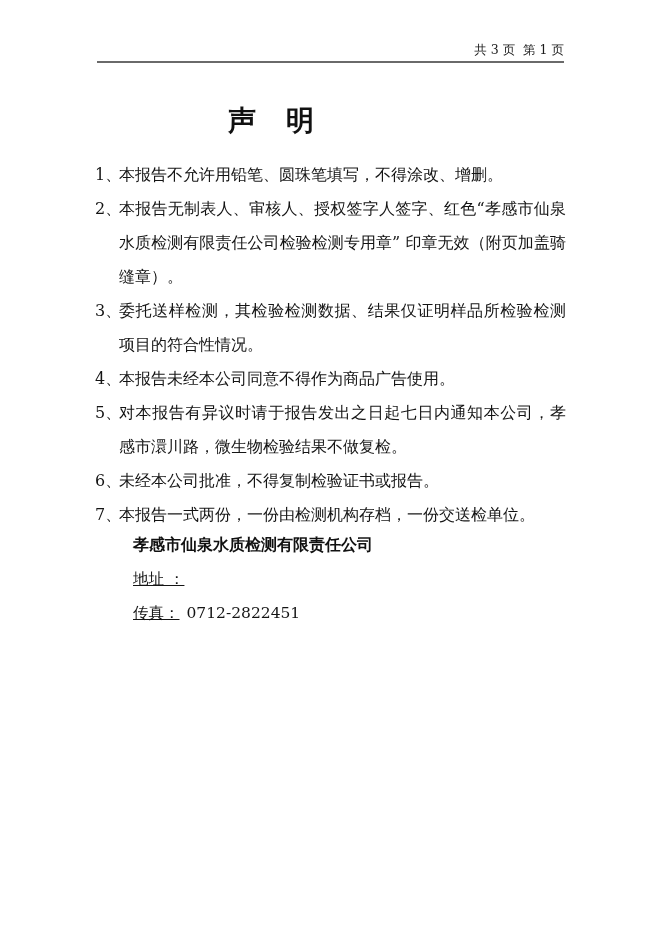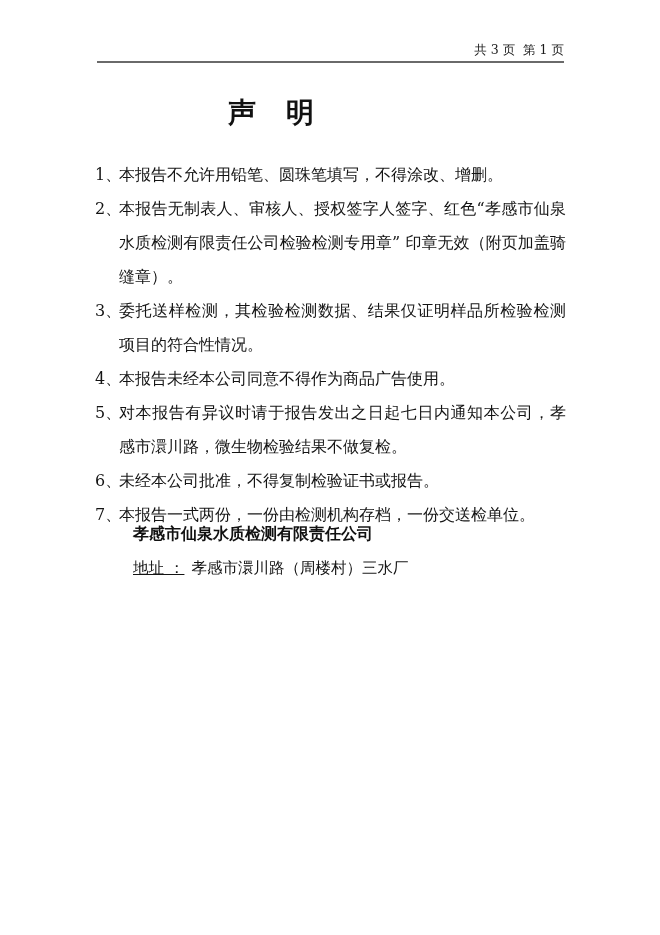--- a/index.html
+++ b/index.html
@@ -30,21 +30,21 @@
   .divider {
     position: absolute;
     top: 61px;
     left: 97px;
     width: 467px;
     height: 2px;
     background: #6a6a6a;
   }
   .doc-title {
     position: absolute;
-    top: 94px;
+    top: 102px;
     left: 0;
     width: 543px;
     margin: 0;
     text-align: center;
     font-size: 28px;
     font-weight: 700;
     letter-spacing: 1px;
     font-family: "DejaVu Sans", "Liberation Sans", sans-serif;
     color: #111111;
   }
@@ -65,21 +65,21 @@
     width: 24px;
     white-space: nowrap;
   }
   .statement-text {
     flex: 1;
     text-align: justify;
     text-justify: inter-ideograph;
   }
   .company {
     position: absolute;
-    top: 517px;
+    top: 528px;
     left: 133px;
     width: 420px;
     font-size: 15.5px;
     line-height: 34px;
   }
   .company-name {
     font-family: "DejaVu Sans", "Liberation Sans", sans-serif;
     font-weight: 700;
     font-size: 16px;
     color: #111111;
@@ -145,21 +145,24 @@
     </div>
 
   </div>
 
   <div class="company">
 
     <div class="company-name">孝感市仙泉水质检测有限责任公司</div>
 
     <div class="company-row">
       <span class="company-label">地址 ：</span>
-      <span class="company-value">孝感市澴川路（周楼村）三水厂</span>
     </div>
 
 
 
+    <div class="company-row">
+      <span class="company-label">传真：</span>
+      <span class="company-value">0712-2822451</span>
+    </div>
 
   </div>
 
 </div>
 
 </body></html>

